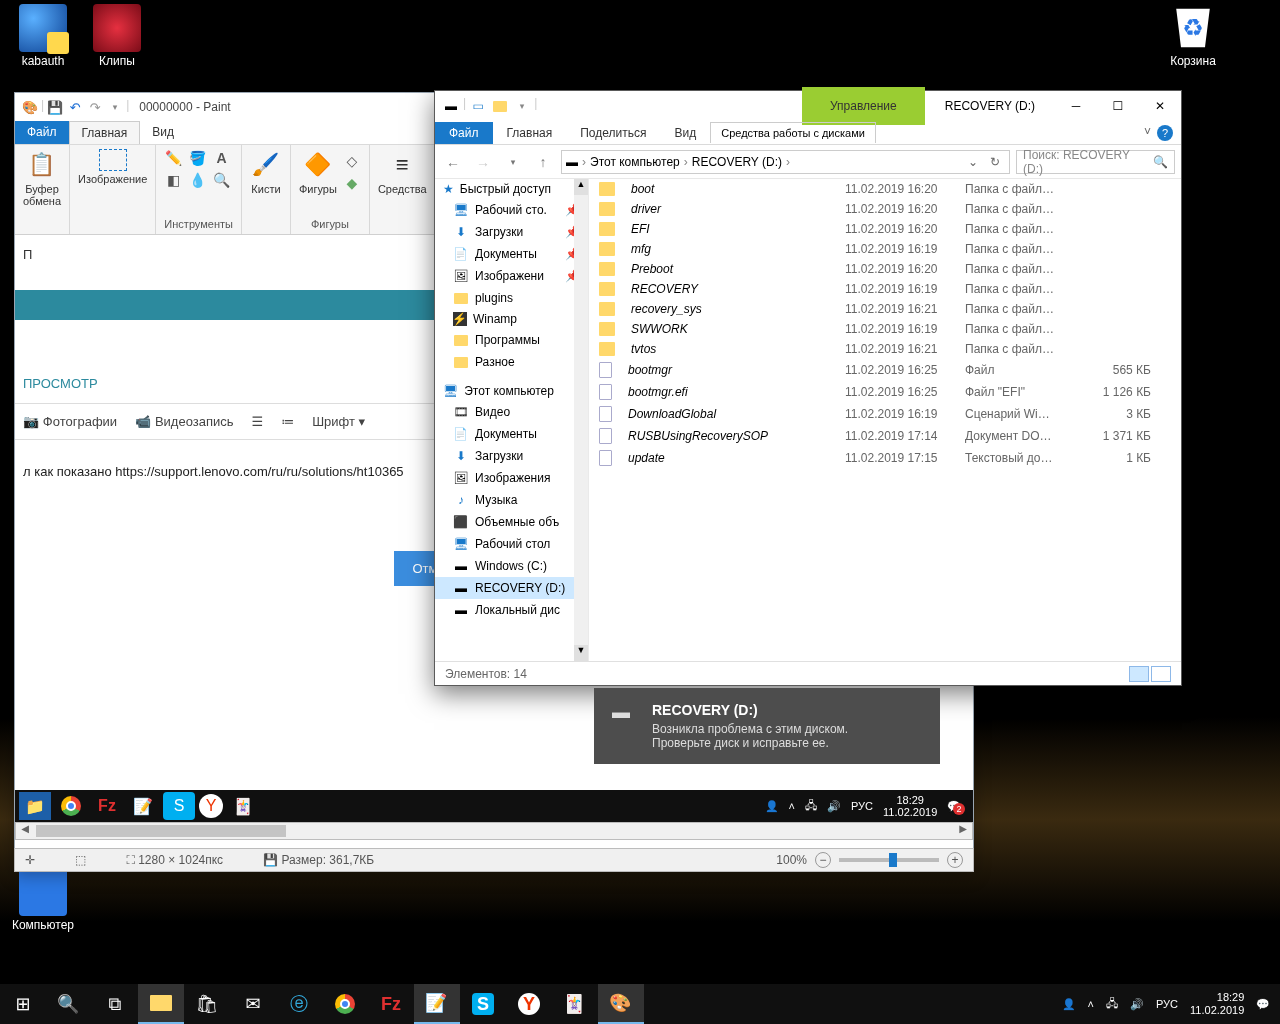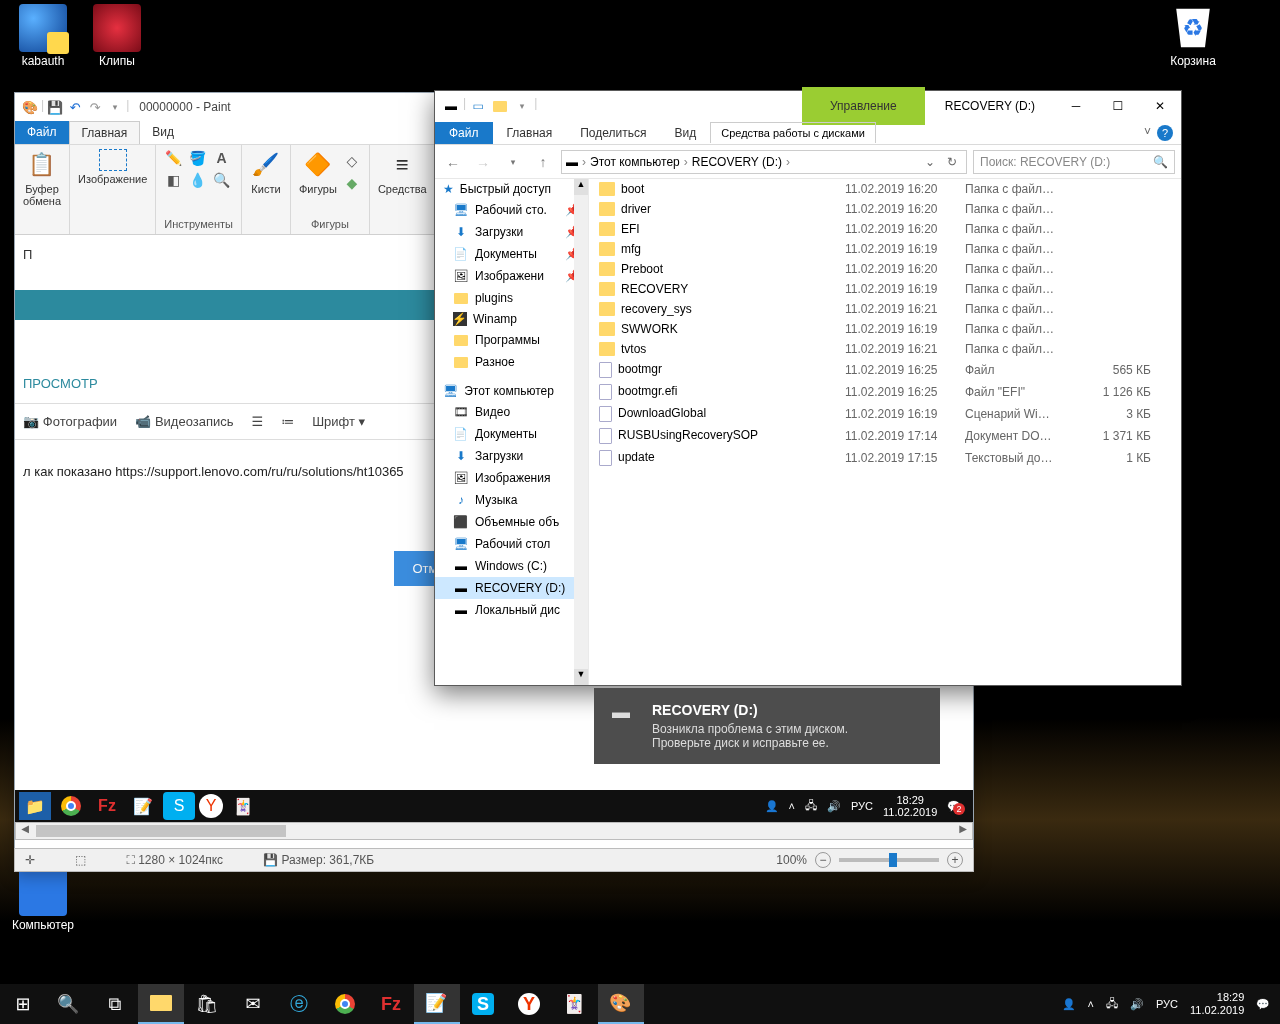--- a/index.html
+++ b/index.html
@@ -55,41 +55,41 @@
 .exp-menu .tab { padding: 4px 14px; color: #333; }
 .exp-menu .file { background: #1979ca; color: #fff; }
 .exp-menu .tools { border: 1px solid #ccc; border-bottom: none; padding: 4px 10px; font-size: 11px; }
 .exp-menu .help { margin-left: auto; display: flex; gap: 6px; padding-right: 8px; }
 .helpcircle { width: 16px; height: 16px; border-radius: 50%; background: #1979ca; color: #fff; font-size: 11px; display: flex; align-items: center; justify-content: center; }
 .exp-addr { height: 34px; display: flex; align-items: center; gap: 6px; padding: 0 6px; border-bottom: 1px solid #e8e8e8; }
 .navbtn { width: 24px; height: 24px; display: flex; align-items: center; justify-content: center; color: #777; font-size: 14px; }
 .crumbbox { flex: 1; border: 1px solid #ccc; height: 24px; display: flex; align-items: center; font-size: 12px; padding: 0 4px; gap: 2px; }
 .crumb-sep { color: #888; margin: 0 2px; }
 .crumbend { width: 20px; text-align: center; color: #666; }
-.searchbox { width: 202px; border: 1px solid #ccc; height: 24px; display: flex; align-items: center; font-size: 12px; color: #888; padding: 0 6px; gap: 6px; }
+.searchbox { width: 159px; border: 1px solid #ccc; height: 24px; display: flex; align-items: center; font-size: 12px; color: #888; padding: 0 6px; gap: 6px; }
 .exp-body { flex: 1; display: flex; overflow: hidden; }
 .navpane { width: 154px; border-right: 1px solid #eaeaea; font-size: 12px; overflow: hidden; position: relative; }
 .navitem { display: flex; align-items: center; gap: 6px; padding: 3px 8px 3px 18px; white-space: nowrap; }
 .navitem.selected { background: #cde8ff; }
 .navitem .ni { width: 16px; height: 16px; display: flex; align-items: center; justify-content: center; font-size: 12px; }
 .navhdr { padding: 3px 8px; display: flex; gap: 6px; align-items: center; font-weight: 400; }
 .navscroll { position: absolute; right: 0; top: 0; bottom: 0; width: 14px; background: #f0f0f0; display: flex; flex-direction: column; }
 .navscroll .sbtn { height: 16px; background: #e0e0e0; font-size: 9px; text-align: center; }
 .navscroll .sthumb { flex: 1; }
 .filepane { flex: 1; display: flex; flex-direction: column; }
 .colhdr { height: 24px; display: flex; font-size: 12px; color: #444; border-bottom: 1px solid #eaeaea; }
 .col { padding: 4px 10px; border-right: 1px solid transparent; }
 .col.name { flex: 0 0 246px; }
 .col.date { flex: 0 0 120px; }
 .col.type { flex: 0 0 110px; }
 .col.size { flex: 1; text-align: left; }
 .filelist { flex: 1; font-size: 12px; overflow: auto; }
 .frow { display: flex; padding: 2px 0; align-items: center; }
 .frow .fc { padding: 1px 10px; white-space: nowrap; overflow: hidden; text-overflow: ellipsis; }
-.frow .name { flex: 0 0 246px; display: flex; align-items: flex-start; gap: 6px; }
+.frow .name { flex: 0 0 246px; display: flex; align-items: center; gap: 16px; font-style: italic; }
 .frow .date { flex: 0 0 120px; color: #666; }
 .frow .type { flex: 0 0 110px; color: #666; }
 .frow .size { flex: 1; text-align: right; padding-right: 30px; color: #666; }
 .fic { width: 16px; height: 14px; background: #ffd86b; border-radius: 1px; display: inline-block; }
 .fic.file { background: #fff; border: 1px solid #aac; height: 16px; width: 13px; }
 .exp-status { height: 24px; border-top: 1px solid #e0e0e0; font-size: 12px; color: #666; display: flex; align-items: center; padding: 0 10px; justify-content: space-between; }
 .viewsw { display: flex; gap: 2px; }
 .viewsw .v { width: 20px; height: 16px; border: 1px solid #8db8e8; }
 .viewsw .v.active { background: #cde8ff; }
 
@@ -561,20 +561,27 @@
               <span class="fic file"></span>
               <span>update</span>
             </div>
             <div class="fc date">11.02.2019 17:15</div>
             <div class="fc type">Текстовый докум...</div>
             <div class="fc size">1 КБ</div>
           </div>
         </div>
     </div>
   </div>
+  <div class="exp-status">
+    <span>Элементов: 14</span>
+    <div class="viewsw">
+      <div class="v active"></div>
+      <div class="v"></div>
+    </div>
+  </div>
 </div>
 
 <div class="toast">
   <div class="ticon">▬</div>
   <div class="tbody">
     <b>RECOVERY (D:)</b>
     <div>Возникла проблема с этим диском.</div>
     <div>Проверьте диск и исправьте ее.</div>
   </div>
 </div>

